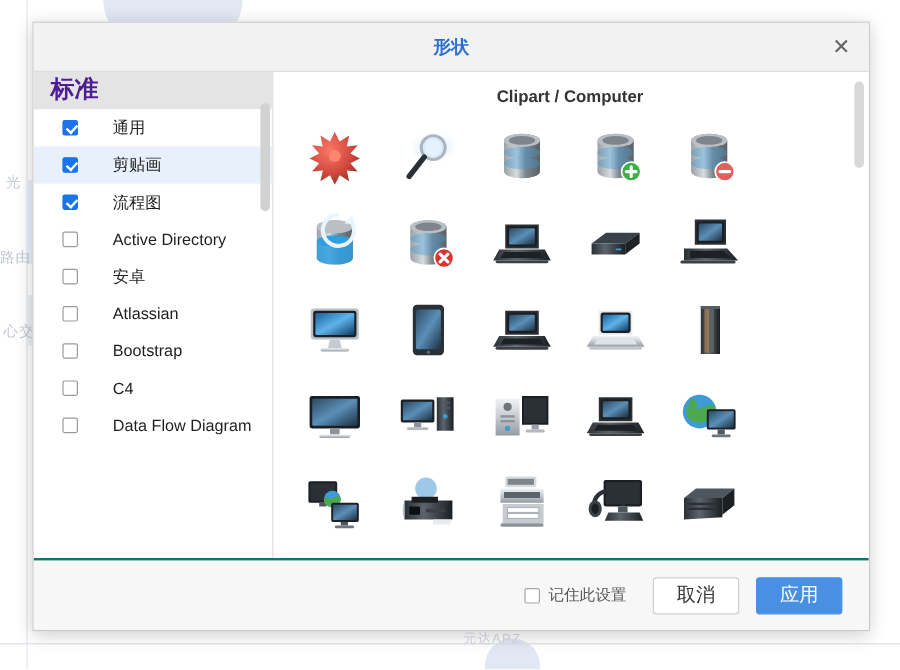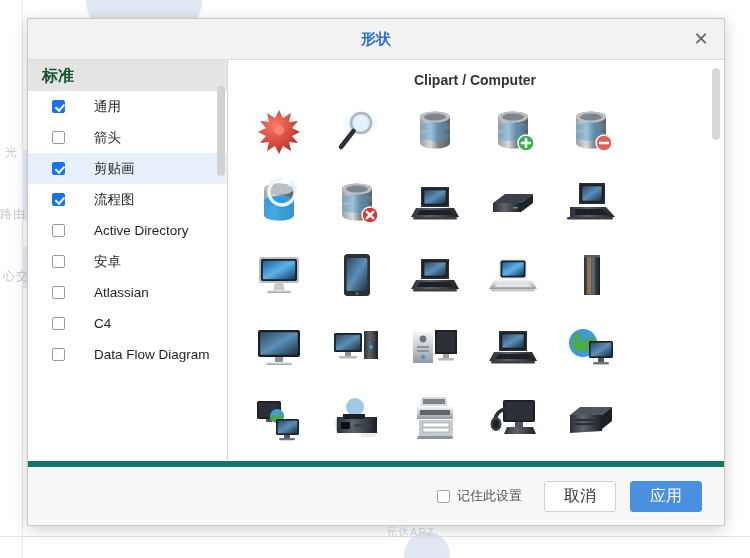--- a/index.html
+++ b/index.html
@@ -41,21 +41,21 @@
   
   #dlg-body{flex:1 1 auto;display:flex;min-height:0;}
 
   
   #sidebar{
     width:199px;flex:0 0 199px;border-right:1px solid #d8d8d8;
     background:#ffffff;position:relative;overflow:hidden;
   }
   #sidebar-scroll{position:absolute;inset:0;overflow:hidden;}
   .group-header{
-    background:#e4e4e4;color:#14532d;font-weight:bold;font-size:16px;
+    background:#e4e4e4;color:#4c1d95;font-weight:bold;font-size:20px;
     padding:5px 0 5px 14px;height:21px;line-height:21px;box-sizing:content-box;
   }
   .side-row{
     height:31px;display:flex;align-items:center;padding-left:24px;
     font-size:13.5px;color:#1f1f1f;cursor:pointer;box-sizing:border-box;gap:20px;
   }
   .side-row.selected{background:#e8f0fb;}
   .cb{
     width:13px;height:13px;flex:0 0 13px;border:1px solid #9a9a9a;border-radius:2px;
     background:#fff;margin-right:9px;position:relative;box-sizing:border-box;
@@ -84,21 +84,21 @@
     border-radius:3px;
   }
   .cell svg{display:block;}
 
   
   #content-track{position:absolute;right:4px;top:8px;width:8px;bottom:6px;}
   #content-thumb{position:absolute;left:0;top:0;width:8px;height:72px;background:#d8d8d8;border-radius:4px;}
 
   
   #footer{
-    flex:0 0 58px;height:58px;border-top:6px solid #0f766e;background:#f7f7f7;
+    flex:0 0 58px;height:58px;border-top:2px solid #0f766e;background:#f7f7f7;
     display:flex;align-items:center;justify-content:flex-end;padding-right:22px;
   }
   #remember{display:flex;align-items:center;font-size:13px;color:#555;margin-right:22px;cursor:pointer;}
   #remember .cb{border-color:#a6a6a6;margin-right:7px;}
   .btn{
     height:31px;min-width:72px;border-radius:3px;font-size:16px;
     display:flex;align-items:center;justify-content:center;cursor:pointer;
     box-sizing:border-box;padding:0 16px;
   }
   #cancel-btn{background:#fff;border:1px solid #cfcfcf;color:#333;margin-right:14px;}
@@ -129,24 +129,20 @@
 
   <div id="dlg-body">
 
     <div id="sidebar">
       <div id="sidebar-scroll">
           <div class="group-header">标准</div>
           <div class="side-row">
             <span class="cb checked"></span>
             <span class="side-label">通用</span>
           </div>
-          <div class="side-row">
-            <span class="cb"></span>
-            <span class="side-label">箭头</span>
-          </div>
           <div class="side-row selected">
             <span class="cb checked"></span>
             <span class="side-label">剪贴画</span>
           </div>
           <div class="side-row">
             <span class="cb checked"></span>
             <span class="side-label">流程图</span>
           </div>
           <div class="side-row">
             <span class="cb"></span>
@@ -155,20 +151,24 @@
           <div class="side-row">
             <span class="cb"></span>
             <span class="side-label">安卓</span>
           </div>
           <div class="side-row">
             <span class="cb"></span>
             <span class="side-label">Atlassian</span>
           </div>
           <div class="side-row">
             <span class="cb"></span>
+            <span class="side-label">Bootstrap</span>
+          </div>
+          <div class="side-row">
+            <span class="cb"></span>
             <span class="side-label">C4</span>
           </div>
           <div class="side-row">
             <span class="cb"></span>
             <span class="side-label">Data Flow Diagram</span>
           </div>
           <div class="side-row"></div>
         </div>
       <div id="side-track">
         <div id="side-thumb"></div>

